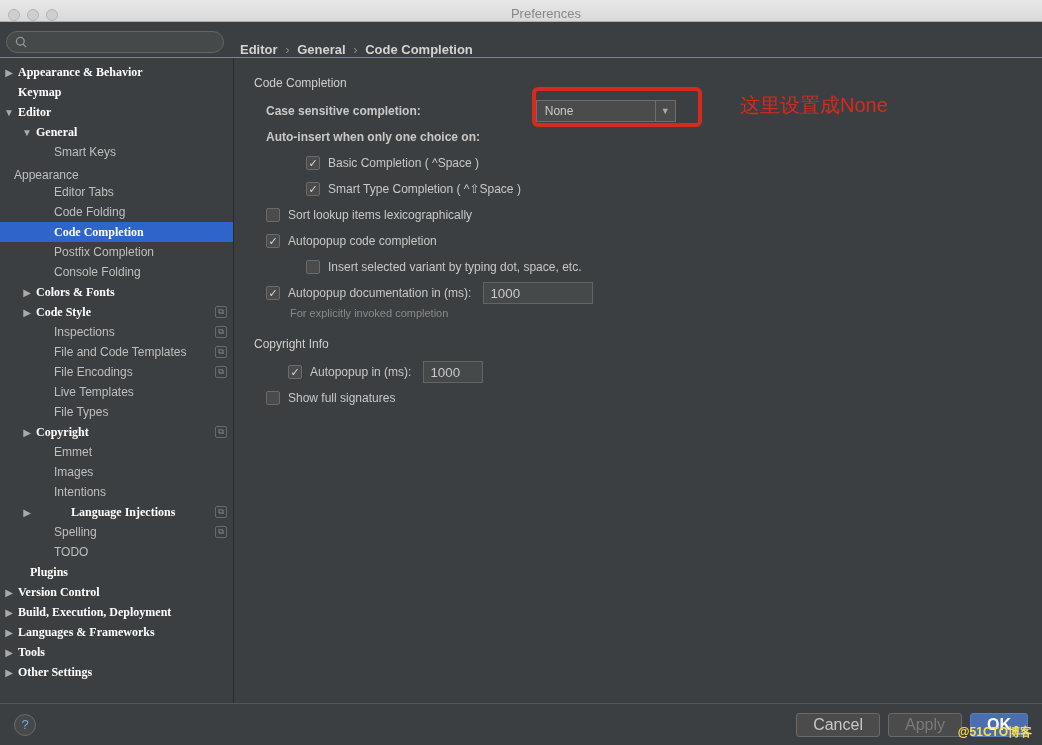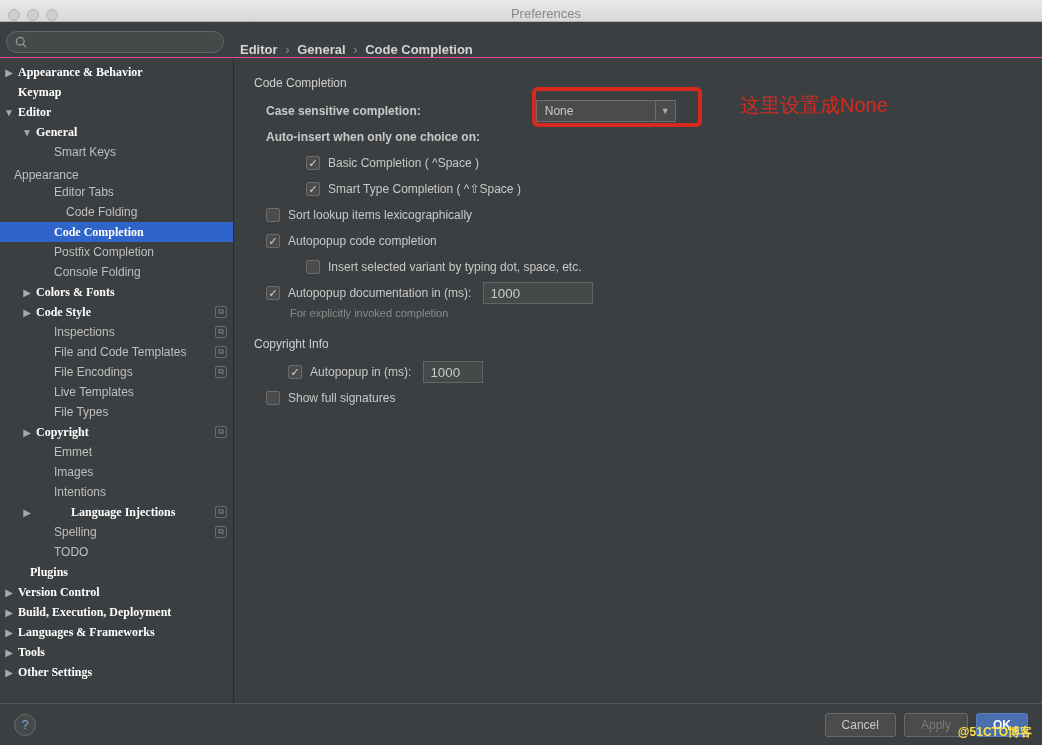--- a/index.html
+++ b/index.html
@@ -104,21 +104,21 @@
   }
   .help-btn {
     width:22px; height:22px; border-radius:50%; border:1px solid #6a6a6a;
     color:#7aa7d6; display:flex; align-items:center; justify-content:center;
     font-size:13px; background:#45494a; cursor:pointer;
   }
   .footer-spacer{flex:1}
   .btn {
     height:24px; padding:0 16px; background:#4b4b4b; border:1px solid #6a6a6a;
     color:#c8c8c8; margin-left:8px; border-radius:3px; cursor:pointer;
-    font-size:12px;
+    font-size:16px;
   }
   .btn.primary { background:#4b6eaf; border-color:#5a7dbd; color:#fff; font-weight:bold;}
   .btn.disabled { color:#7a7a7a; }
   .watermark {
     position:absolute; right:10px; bottom:4px; color:#fde047; font-size:12px;
     pointer-events:none;
     font-weight:bold;
   }
 </style>
 </head>
@@ -176,21 +176,21 @@
       <div class="tree-item" style=" align-items: flex-end;">
         <span class="arrow"></span>
         <span class="label" style="margin-left: 4px;">Appearance</span>
       </div>
       <div class="tree-item" style="padding-left: 40px;">
         <span class="arrow"></span>
         <span class="label" style="margin-left: 4px;">Editor Tabs</span>
       </div>
       <div class="tree-item" style="padding-left: 40px;">
         <span class="arrow"></span>
-        <span class="label" style="margin-left: 16px;">Code Folding</span>
+        <span class="label" style="margin-left: 4px;">Code Folding</span>
       </div>
       <div class="tree-item selected" style="padding-left: 40px;">
         <span class="arrow"></span>
         <span class="label bold" style="margin-left: 4px;">Code Completion</span>
       </div>
       <div class="tree-item" style="padding-left: 40px;">
         <span class="arrow"></span>
         <span class="label" style="margin-left: 4px;">Postfix Completion</span>
       </div>
       <div class="tree-item" style="padding-left: 40px;">

